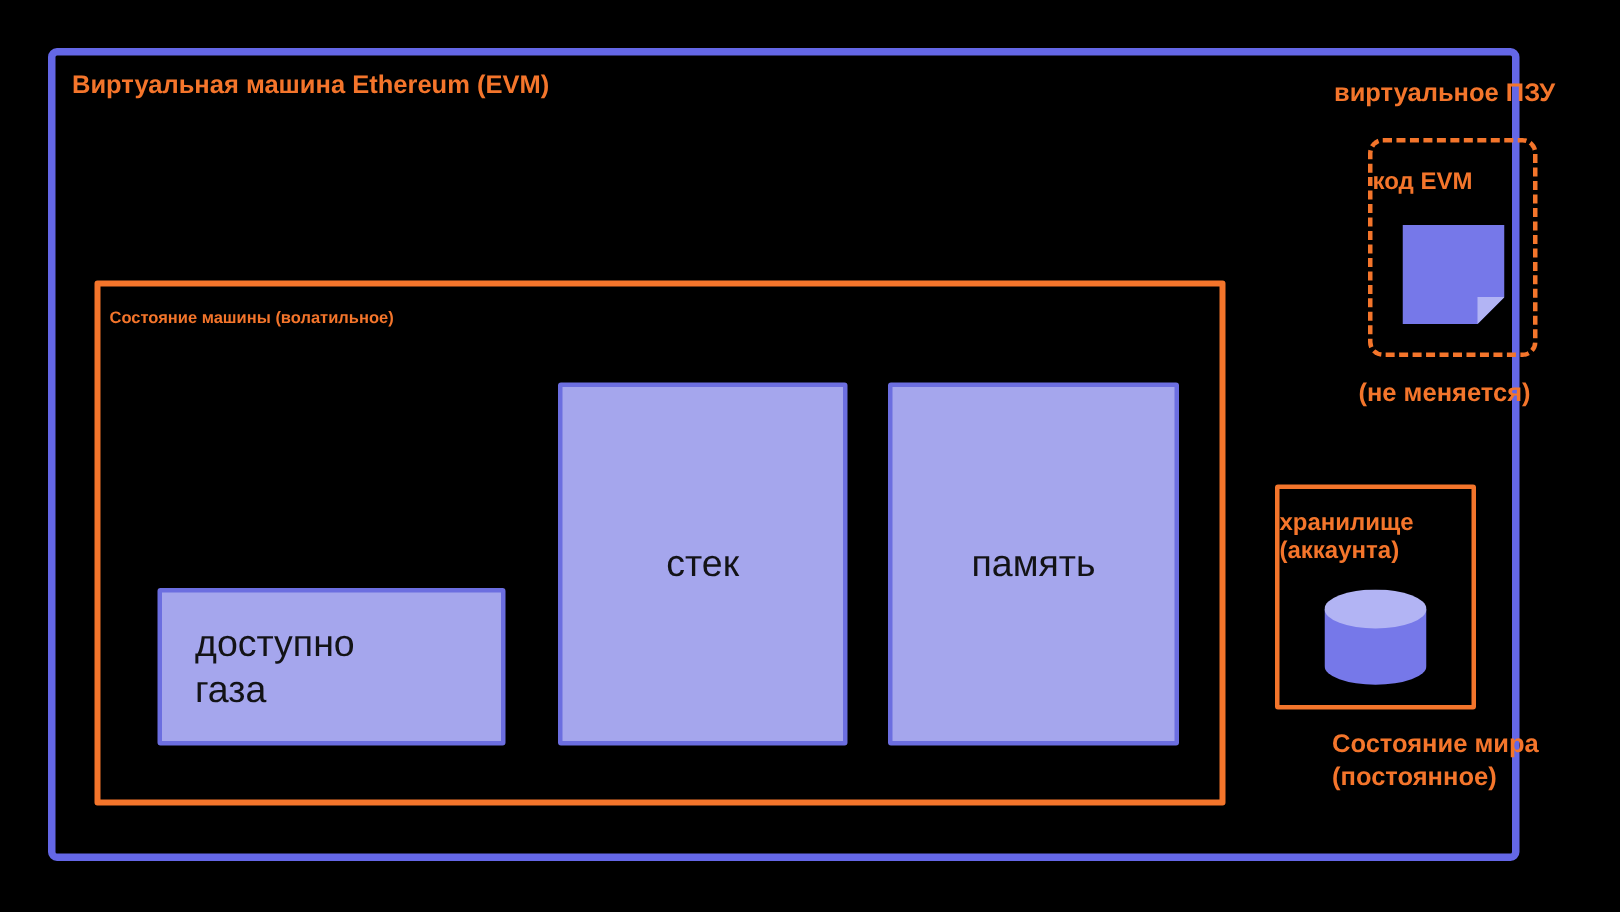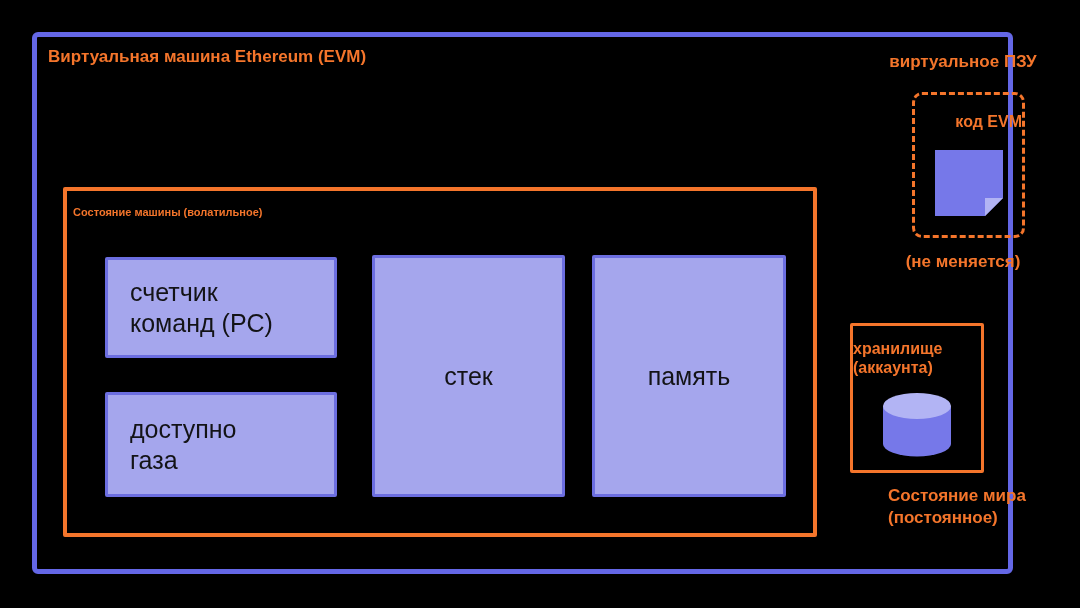--- a/index.html
+++ b/index.html
@@ -79,21 +79,21 @@
     text-align: center;
     color: var(--orange);
     font-size: 17px; font-weight: 700;
   }
   .rom-box {
     position: absolute;
     left: 912px; top: 92px;
     width: 113px; height: 146px;
     border: 3px dashed var(--orange);
     border-radius: 10px;
-    text-align: right;
+    text-align: left;
   }
   .rom-code-label {
     margin-top: 17px;
     color: var(--orange);
     font-size: 16px; font-weight: 700;
     line-height: 20px;
   }
   .rom-box svg { display: block; margin: 18px auto 0; }
   .rom-note {
     position: absolute;
@@ -136,24 +136,20 @@
 <body>
 
 <div class="stage">
 
   <div class="evm-box">
     <div class="evm-title">Виртуальная машина Ethereum (EVM)</div>
 
     <div class="machine-box">
       <div class="machine-label">Состояние машины (волатильное)</div>
 
-      <div class="pbox left pc-box">
-        <span class="pre">счетчик
-команд (PC)</span>
-      </div>
 
       <div class="pbox center stack-box">
         <span>стек</span>
       </div>
 
       <div class="pbox left gas-box">
         <span class="pre">доступно
 газа</span>
       </div>
 

